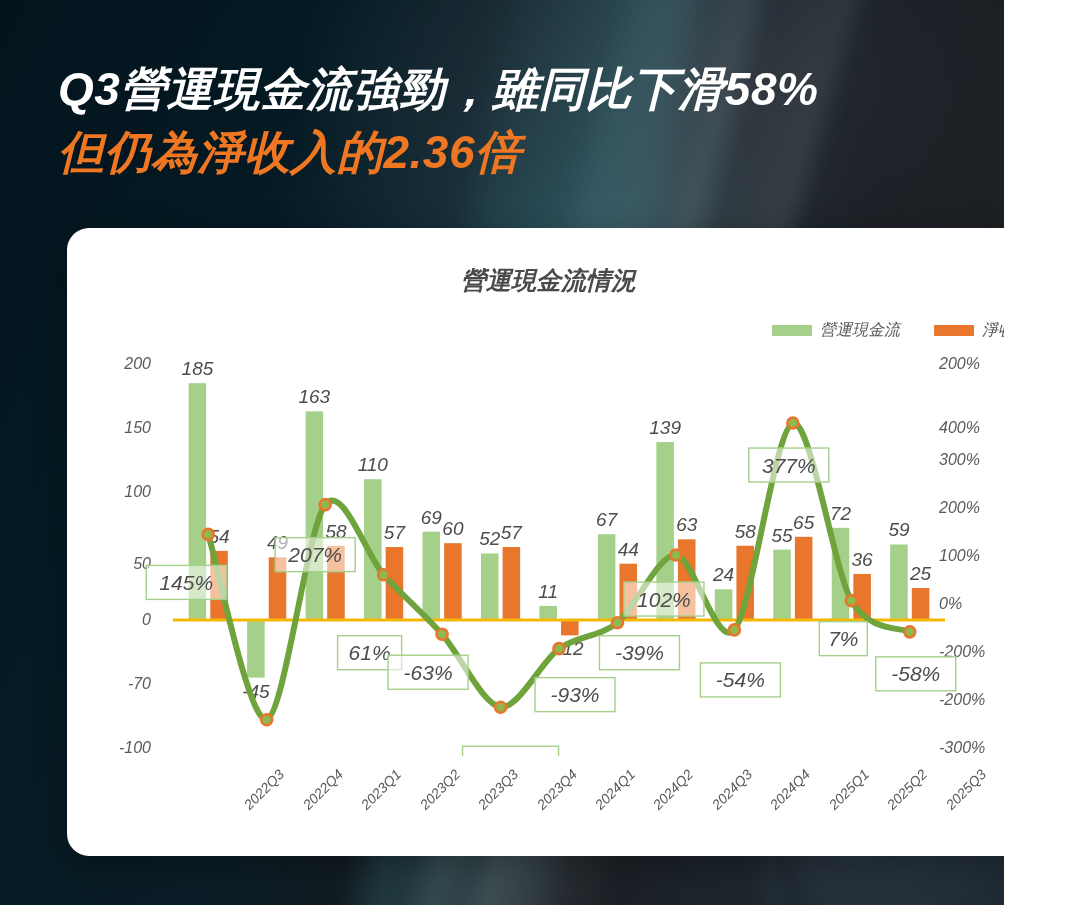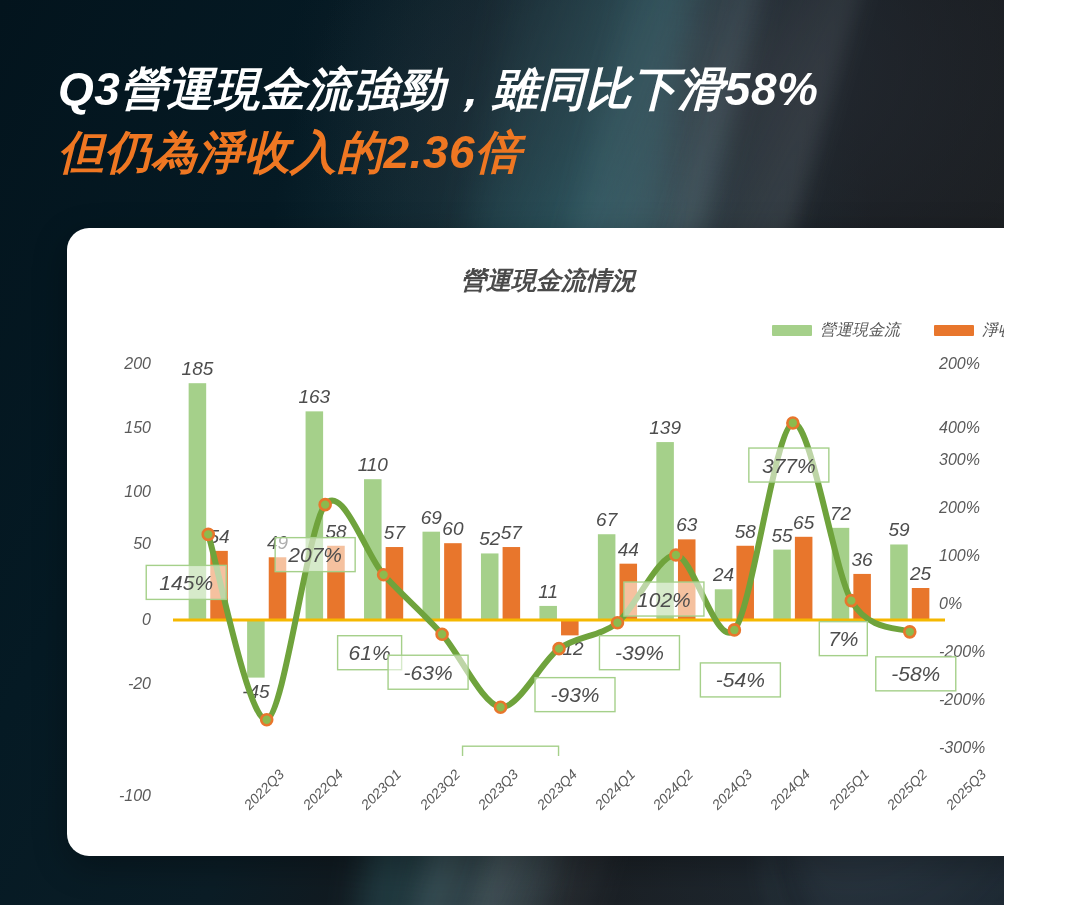--- a/index.html
+++ b/index.html
@@ -124,24 +124,24 @@
         <span class="lg-swatch" style="background:#e8762c"></span>
         <span class="lg-label">淨收入</span>
       </div>
     </div>
 
     <div class="plot-wrap">
       <div class="axis-left" id="axis-left">
           <div class="tick" style="top: 8px;">200</div>
           <div class="tick" style="top: 72px;">150</div>
           <div class="tick" style="top: 136px;">100</div>
-          <div class="tick" style="top: 188px;">50</div>
+          <div class="tick" style="top: 208px;">50</div>
           <div class="tick" style="top: 264px;">0</div>
-          <div class="tick" style="top: 328px;">-20</div>
-          <div class="tick" style="top: 392px; margin-top: 48px;">-100</div>
+          <div class="tick" style="top: 328px;">-70</div>
+          <div class="tick" style="top: 392px;">-100</div>
         </div>
       <div class="axis-right" id="axis-right">
           <div class="tick" style="top: 8px;">200%</div>
           <div class="tick" style="top: 72px;">400%</div>
           <div class="tick" style="top: 104px;">300%</div>
           <div class="tick" style="top: 152px;">200%</div>
           <div class="tick" style="top: 200px;">100%</div>
           <div class="tick" style="top: 248px;">0%</div>
           <div class="tick" style="top: 296px;">-200%</div>
           <div class="tick" style="top: 344px;">-200%</div>

